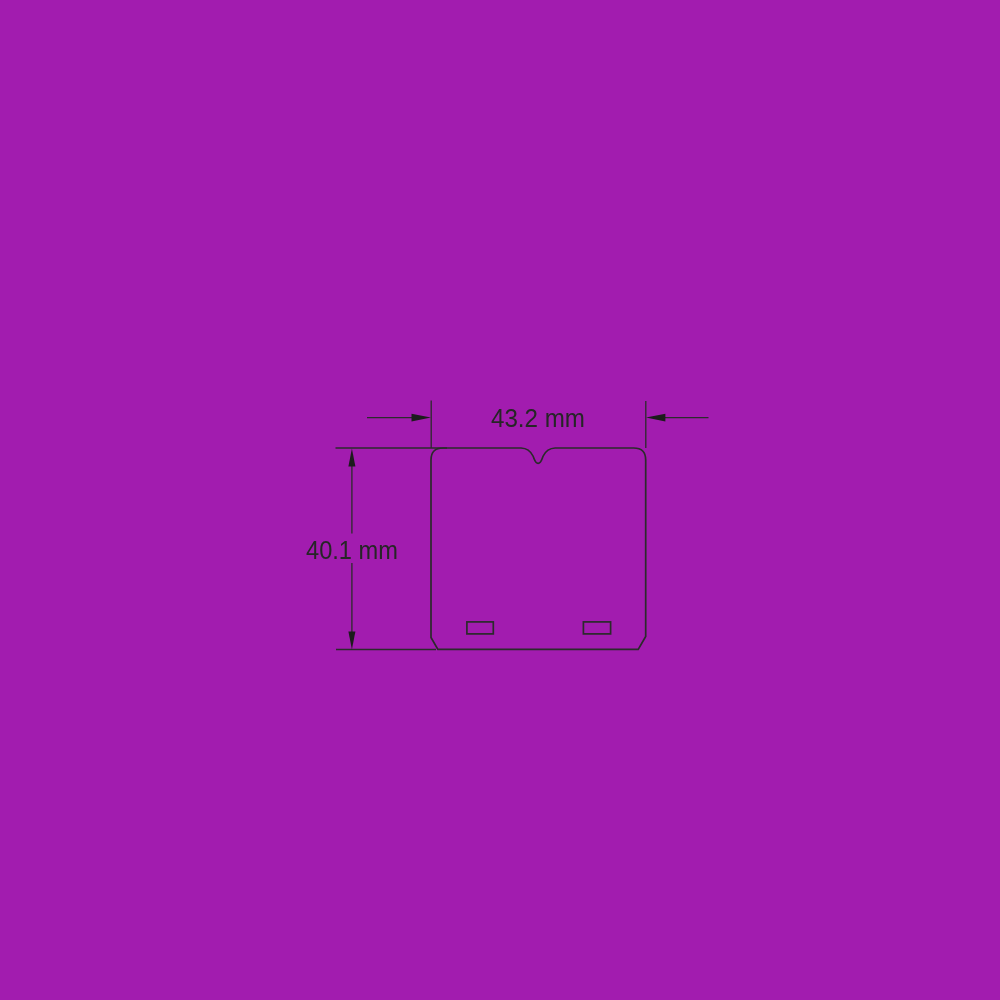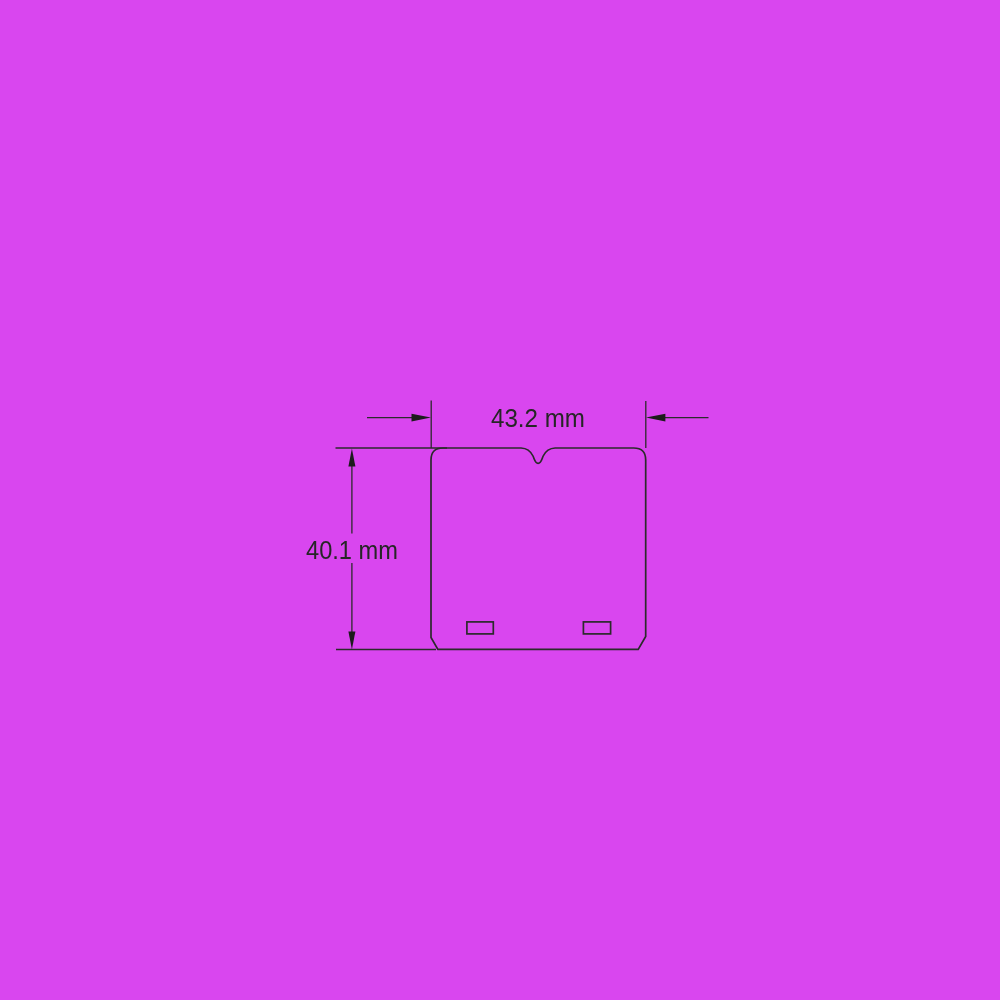--- a/index.html
+++ b/index.html
@@ -1,16 +1,16 @@
 <!DOCTYPE html>
 <html><head>
 <meta charset="utf-8">
 <style>
   html,body{margin:0;padding:0;background:#ffffff;}
-  .page{width:1000px;height:1000px;position:relative;background:#d946ef;}
+  .page{width:1000px;height:1000px;position:relative;background:#a21caf;}
   svg{position:absolute;top:0;left:0;}
   text{font-family:"Liberation Sans",sans-serif;fill:#262626;}
 </style>
 </head>
 <body>
 <div class="page">
 <svg width="1000" height="1000" viewBox="0 0 1000 1000">
 
   <path d="M 443 448 H 521 C 527.5 448.3 530.5 450.8 533 456 C 534.6 459.6 534.9 463.3 538.1 463.3 C 541.3 463.3 541.6 459.6 543.2 456 C 545.7 450.8 548.7 448.3 555.2 448 H 633.7 Q 645.7 448 645.7 460 V 636.4 L 638.2 649.4 H 437.9 L 431 637.4 V 460 Q 431 448 443 448 Z" fill="none" stroke="#2b2b2b" stroke-width="1.7"></path>
 

